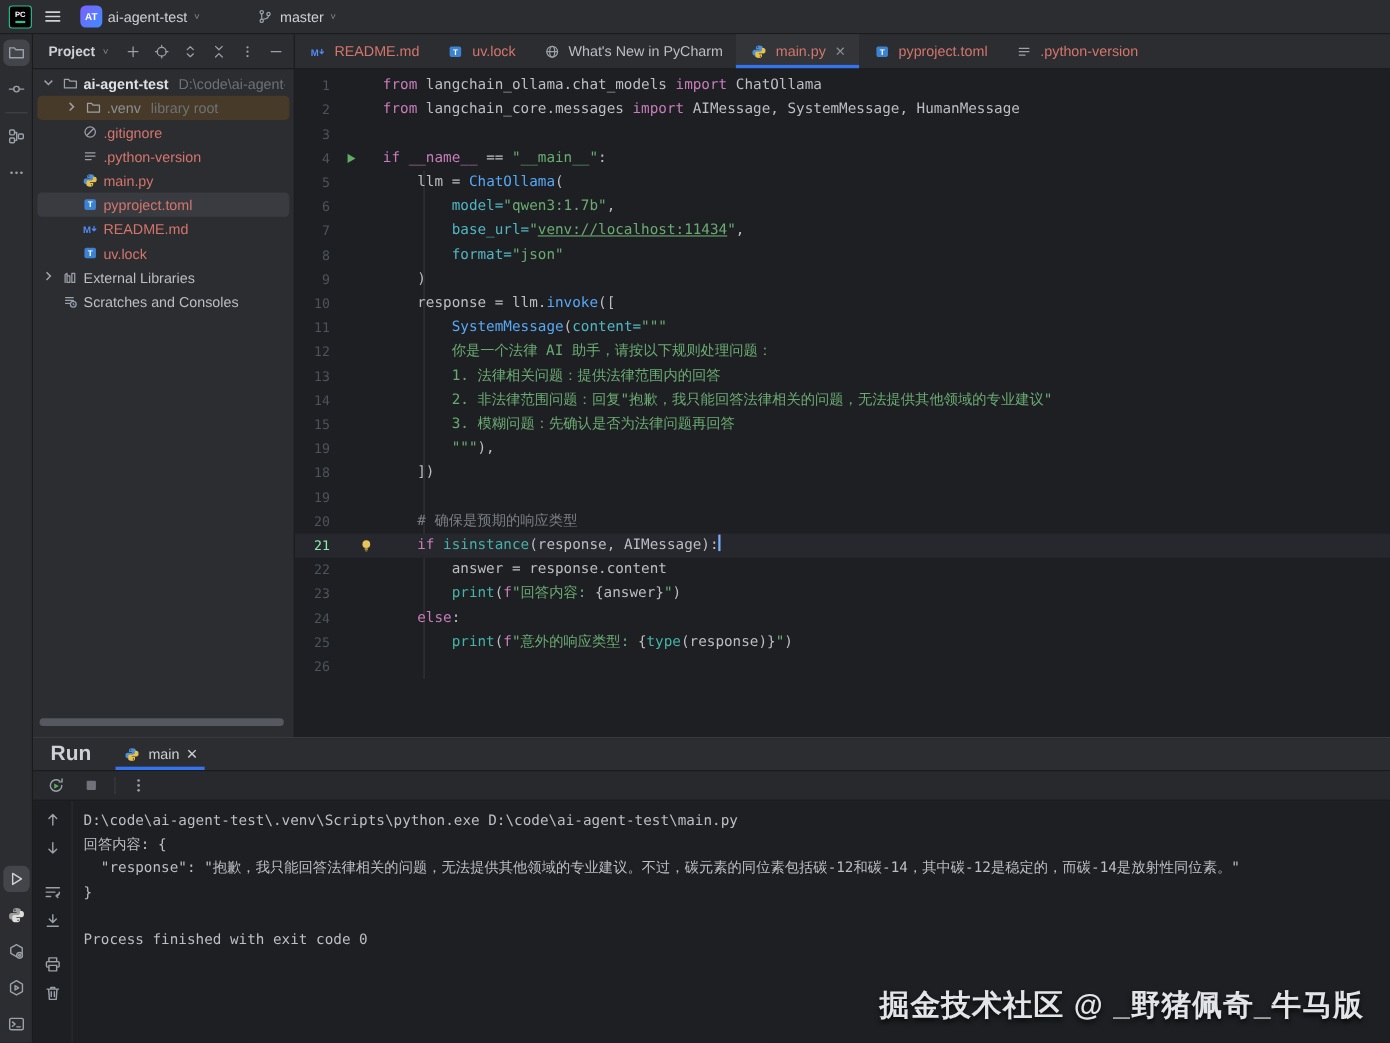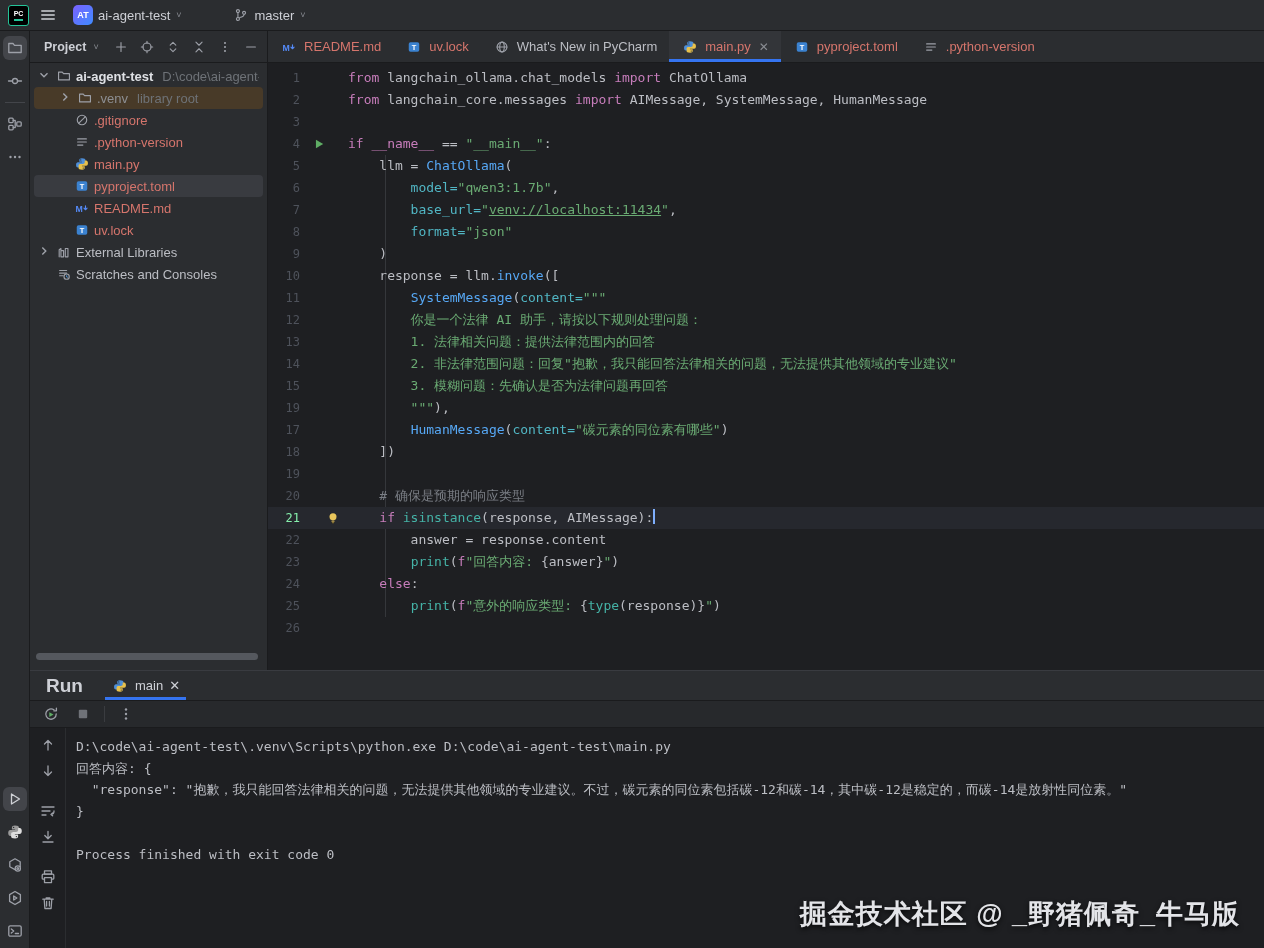--- a/index.html
+++ b/index.html
@@ -515,25 +515,20 @@
             <span class="gut-num">15</span>
             <span class="gut-slot"></span>
             <span class="codeln"><span class="tk-str">        3. 模糊问题：先确认是否为法律问题再回答</span></span>
           </div>
           <div class="eline">
             <span class="gut-num">19</span>
             <span class="gut-slot"></span>
             <span class="codeln"><span class="tk-str">        """</span><span class="tk-pl">),</span></span>
           </div>
           <div class="eline">
-            <span class="gut-num">17</span>
-            <span class="gut-slot"></span>
-            <span class="codeln"><span class="tk-pl">        </span><span class="tk-call">HumanMessage</span><span class="tk-pl">(</span><span class="tk-param">content=</span><span class="tk-str">"碳元素的同位素有哪些"</span><span class="tk-pl">)</span></span>
-          </div>
-          <div class="eline">
             <span class="gut-num">18</span>
             <span class="gut-slot"></span>
             <span class="codeln"><span class="tk-pl">    ])</span></span>
           </div>
           <div class="eline">
             <span class="gut-num">19</span>
             <span class="gut-slot"></span>
             <span class="codeln"></span>
           </div>
           <div class="eline">

